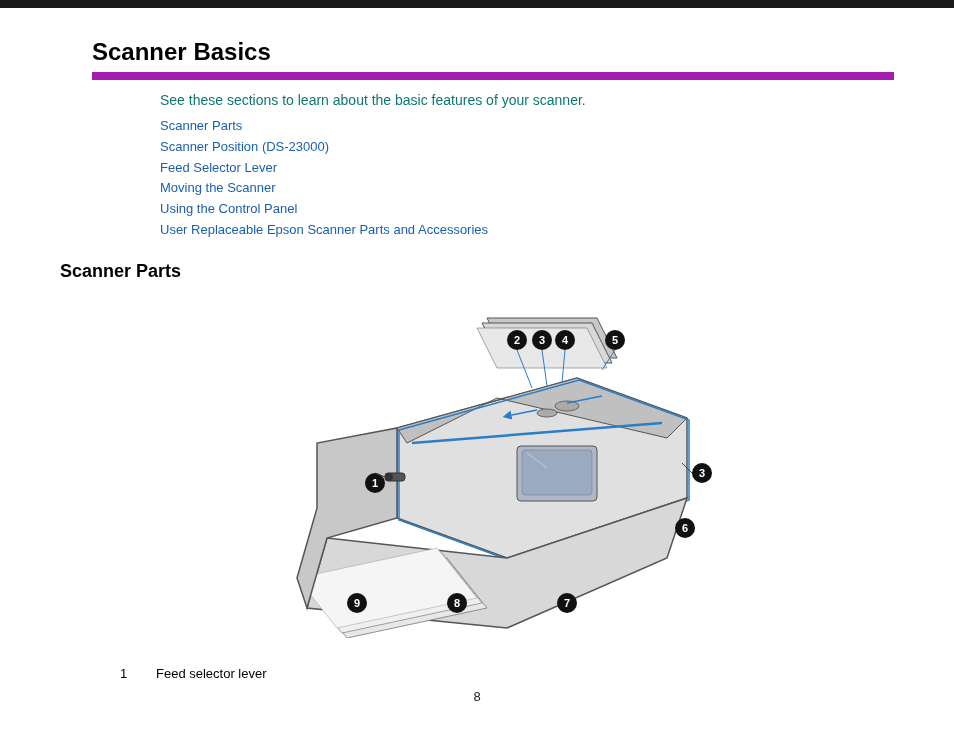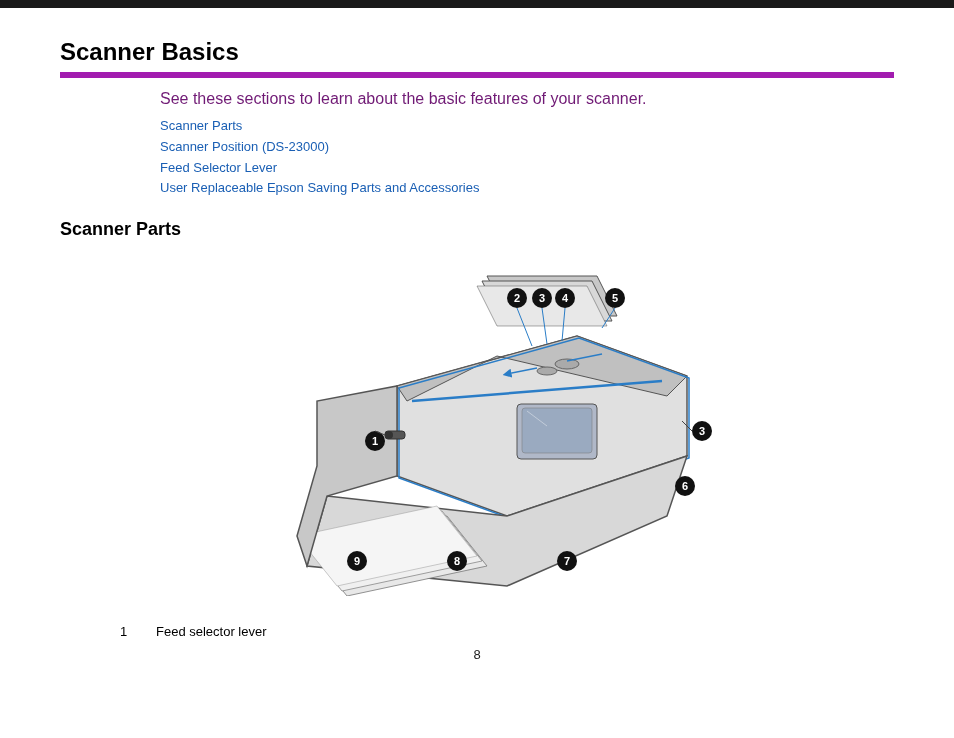--- a/index.html
+++ b/index.html
@@ -17,27 +17,28 @@
       height: 8px;
       background: #1a1a1a;
     }
     .content {
       padding: 30px 60px 20px 60px;
     }
     .page-title {
       font-size: 24px;
       font-weight: bold;
       margin-bottom: 12px;
-      border-bottom: 6px solid #a21caf;
+      border-bottom: 8px solid #a21caf;
       padding-bottom: 6px;
+      margin-left: 32px;
     }
     .intro-text {
       margin-bottom: 8px;
-      font-size: 16px;
-      color: #701a75;
+      font-size: 14px;
+      color: #0f766e;
       margin-left: 100px;
     }
     .toc {
       margin-left: 100px;
       margin-bottom: 20px;
     }
     .toc a {
       display: block;
       color: #1a5fb4;
       text-decoration: none;
@@ -89,21 +90,23 @@
 <div class="content">
 
   <h1 class="page-title">Scanner Basics</h1>
 
   <p class="intro-text">See these sections to learn about the basic features of your scanner.</p>
 
   <div class="toc">
     <a href="#">Scanner Parts</a>
     <a href="#">Scanner Position (DS-23000)</a>
     <a href="#">Feed Selector Lever</a>
-    <a href="#">User Replaceable Epson Saving Parts and Accessories</a>
+    <a href="#">Moving the Scanner</a>
+    <a href="#">Using the Control Panel</a>
+    <a href="#">User Replaceable Epson Scanner Parts and Accessories</a>
   </div>
 
   <h2 class="section-title">Scanner Parts</h2>
 
   <div class="diagram-container">
     <svg class="scanner-svg" width="500" height="340" viewBox="0 0 500 340">
 
       <g>
         <polygon points="260,20 370,20 390,60 280,60" fill="#c8c8c8" stroke="#555" stroke-width="1"></polygon>
         <polygon points="255,25 365,25 385,65 275,65" fill="#d8d8d8" stroke="#555" stroke-width="1"></polygon>

